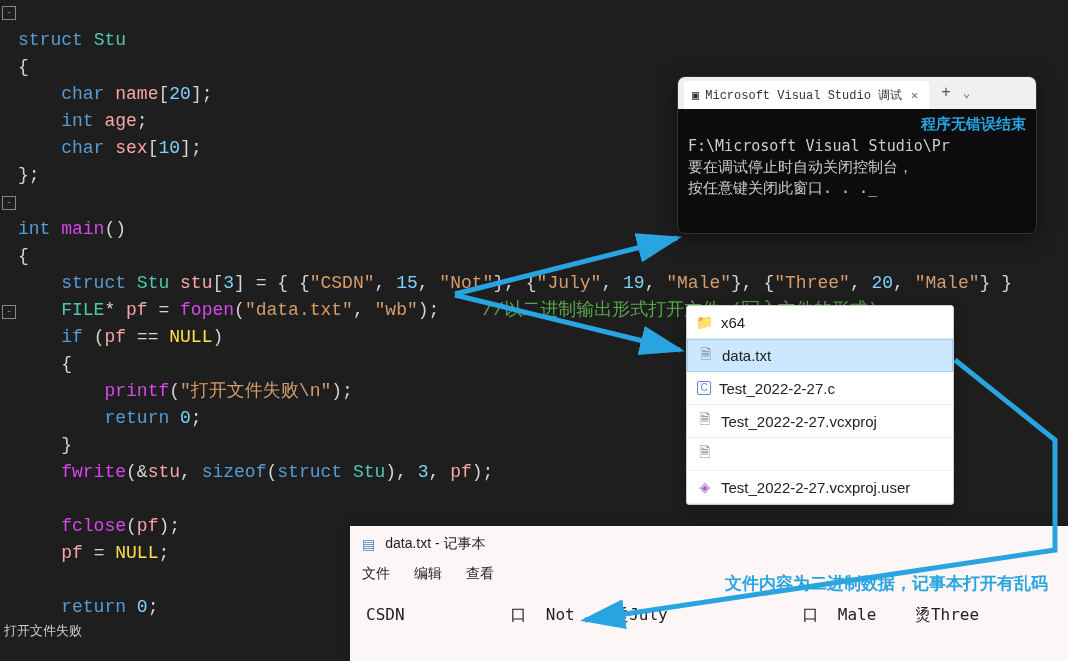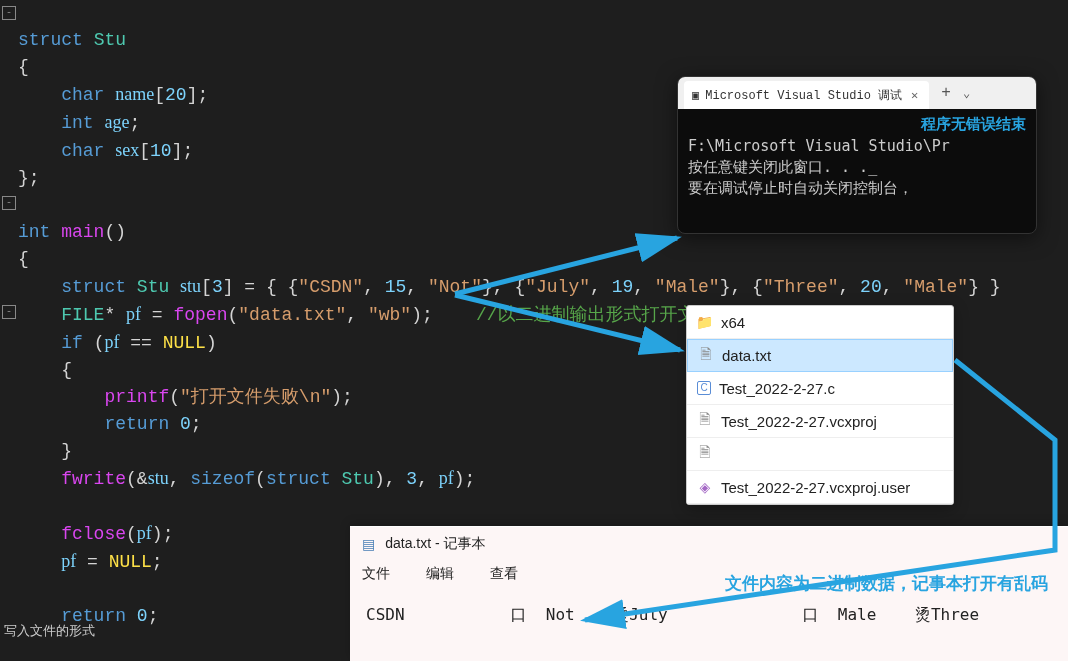--- a/index.html
+++ b/index.html
@@ -19,21 +19,21 @@
   width: 1068px;
   padding-left: 18px;
   line-height: 27px;
   white-space: pre;
 }
 .kw { color: #569cd6; }
 .type { color: #4ec9b0; }
 .str { color: #d69d6c; }
 .num { color: #7dd3fc; }
 .com { color: #57a64a; }
-.ident { color: #7dd3fc; font-family: Liberation Serif, serif; }
+.ident { color: #fca5a5; }
 .fn { color: #d946ef; }
 .macro { color: #fde047; }
 
 .gutter-mark {
   position: absolute;
   left: 2px;
   width: 14px;
   height: 14px;
   border: 1px solid #888;
   background: #1e1e1e;
@@ -142,21 +142,21 @@
   height: 135px;
   background: #fdf6f6;
   color: #222;
   font-family: 'Segoe UI', 'Microsoft YaHei', sans-serif;
   font-size: 14px;
   border-top: 1px solid #fff;
   box-shadow: 0 -2px 10px rgba(0,0,0,0.2);
 }
 .np-title { padding: 8px 12px; display: flex; align-items: center; gap: 10px; }
 .np-icon { color: #4a7fb5; }
-.np-menu { padding: 4px 12px; display: flex; gap: 36px; }
+.np-menu { padding: 4px 12px; display: flex; gap: 24px; }
 .np-body {
   padding: 18px 16px;
   font-family: Consolas, 'SimSun', monospace;
   font-size: 16px;
   letter-spacing: 0;
   white-space: pre;
   color: #222;
 }
 .np-annot {
   position: absolute;
@@ -191,37 +191,37 @@
         <span class="kw">return</span> <span class="num">0</span>;
     }
     <span class="fn">fwrite</span>(&amp;<span class="ident">stu</span>, <span class="kw">sizeof</span>(<span class="kw">struct</span> <span class="type">Stu</span>), <span class="num">3</span>, <span class="ident">pf</span>);
 
     <span class="fn">fclose</span>(<span class="ident">pf</span>);
     <span class="ident">pf</span> = <span class="macro">NULL</span>;
 
     <span class="kw">return</span> <span class="num">0</span>;
 </div>
 
-<div class="status-bar">写入文件的形式</div>
+<div class="status-bar">打开文件失败</div>
 
 <div class="terminal">
   <div class="terminal-titlebar">
     <div class="terminal-tab">
       <span>▣</span>
       <span>Microsoft Visual Studio 调试</span>
       <span class="term-close">✕</span>
     </div>
     <span class="term-plus">+</span>
     <span class="term-chev">⌄</span>
   </div>
   <div class="terminal-body">
     <div class="term-msg1">程序无错误结束</div>
     <div>F:\Microsoft Visual Studio\Pr</div>
+    <div>要在调试停止时自动关闭控制台，</div>
     <div>按任意键关闭此窗口. . ._</div>
-    <div>要在调试停止时自动关闭控制台，</div>
   </div>
 </div>
 
 <div class="exp-annot">.c源文件路径下创建文件</div>
 <div class="explorer">
   <div class="explorer-row">
     <span class="exp-icon folder-icon">📁</span>
     <span>x64</span>
   </div>
   <div class="explorer-row sel">

